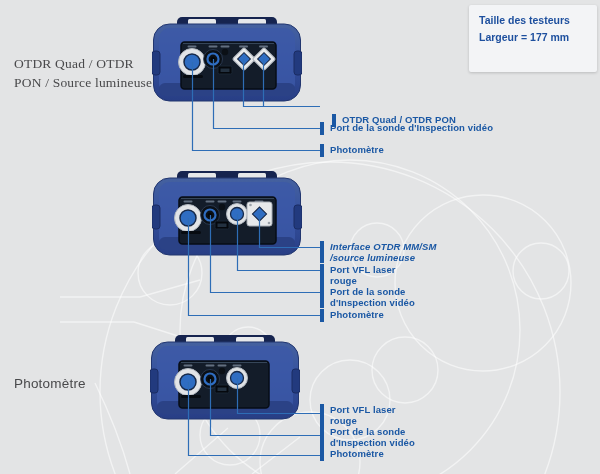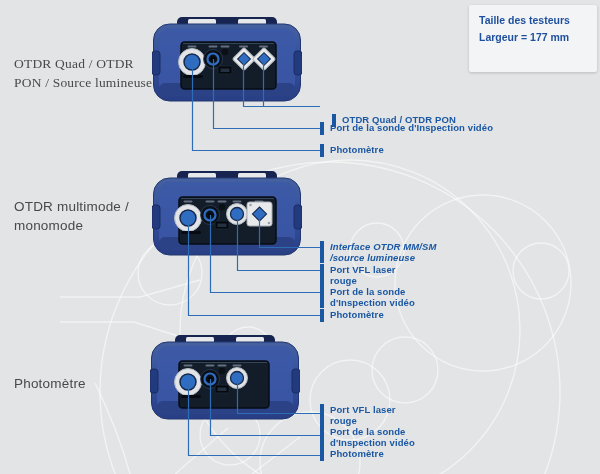--- a/index.html
+++ b/index.html
@@ -196,22 +196,20 @@
     </g>
     <rect x="31" y="60" width="20" height="3" rx="1.5" fill="#070b11"></rect>
     <g>
       <circle cx="87" cy="43" r="10.5" fill="#dfe2e5" stroke="#b2b8c0"></circle>
       <circle cx="87" cy="43" r="6.5" fill="#2f6dc2" stroke="#16294a" stroke-width="1.3"></circle>
     </g>
   </svg>
 
   <div class="side-label" style="top:54px;font-family:Liberation Serif, serif;">OTDR Quad / OTDR
 PON / Source lumineuse</div>
-  <div class="side-label" style="top:197px;">OTDR multimode /
-monomode</div>
   <div class="side-label" style="top:374px;">Photomètre</div>
 
   <div class="callout" style="left:320px;top:114px;z-index:4;margin-left:12px;">
     <div class="bar"></div>
     <div>OTDR Quad / OTDR PON</div>
   </div>
   <div class="callout" style="left:320px;top:122px;z-index:4;">
     <div class="bar"></div>
     <div>Port de la sonde d'Inspection vidéo</div>
   </div>

